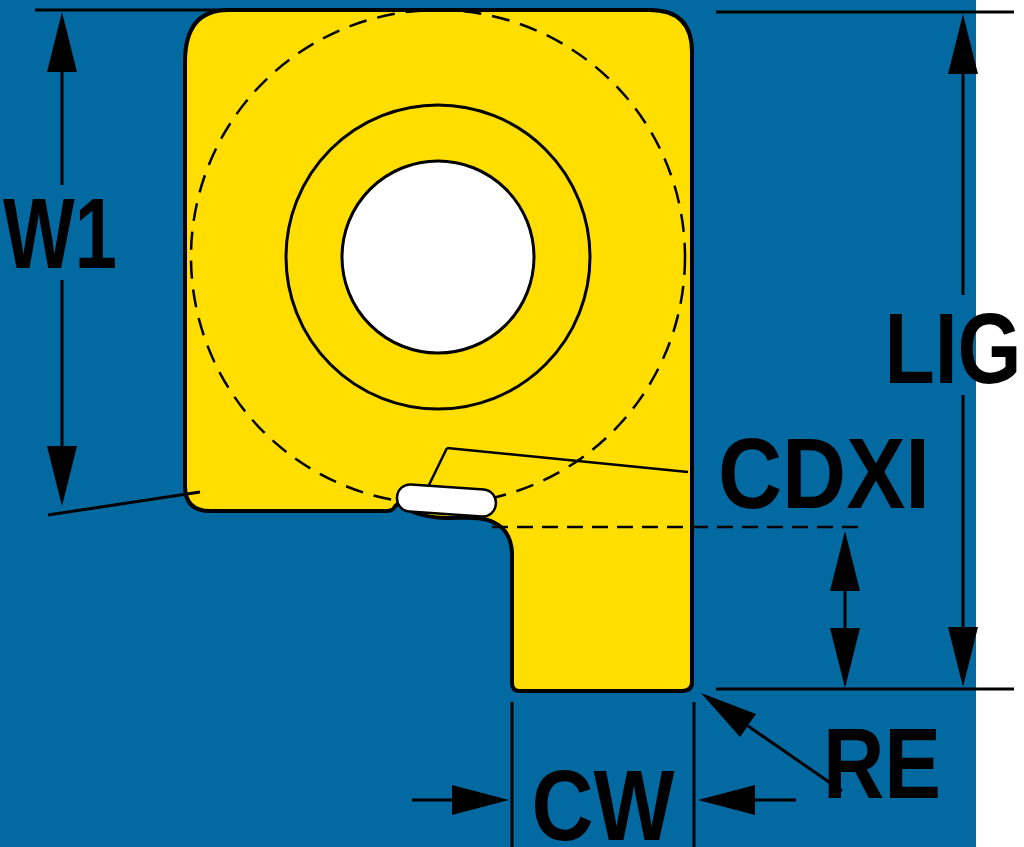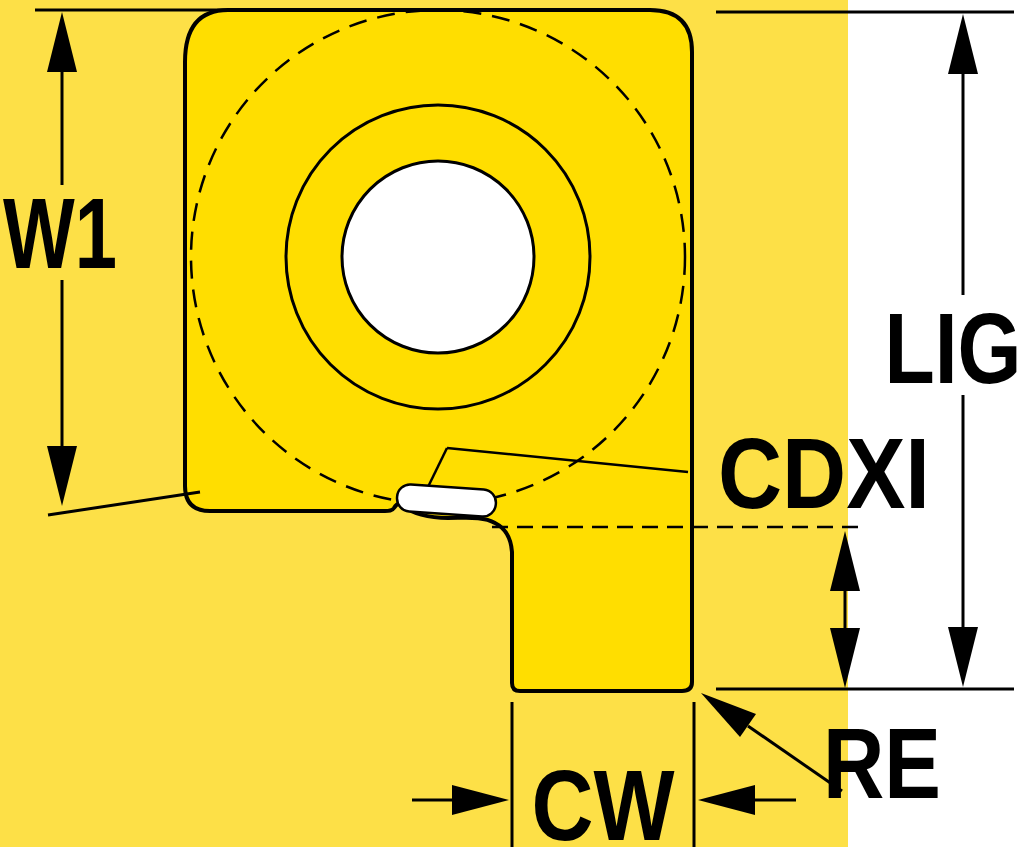--- a/index.html
+++ b/index.html
@@ -6,23 +6,23 @@
     margin: 0;
     padding: 0;
     background: #ffffff;
     width: 1024px;
     height: 847px;
     overflow: hidden;
     font-family: "Liberation Sans", sans-serif;
   }
   #stage {
     position: relative;
-    width: 848px;
+    width: 976px;
     height: 847px;
-    background: #fde047;
+    background: #0369a1;
   }
   svg text {
     font-family: "Liberation Sans", sans-serif;
     font-weight: bold;
     font-size: 100px;
     fill: #000000;
   }
 </style>
 </head>
 <body>

